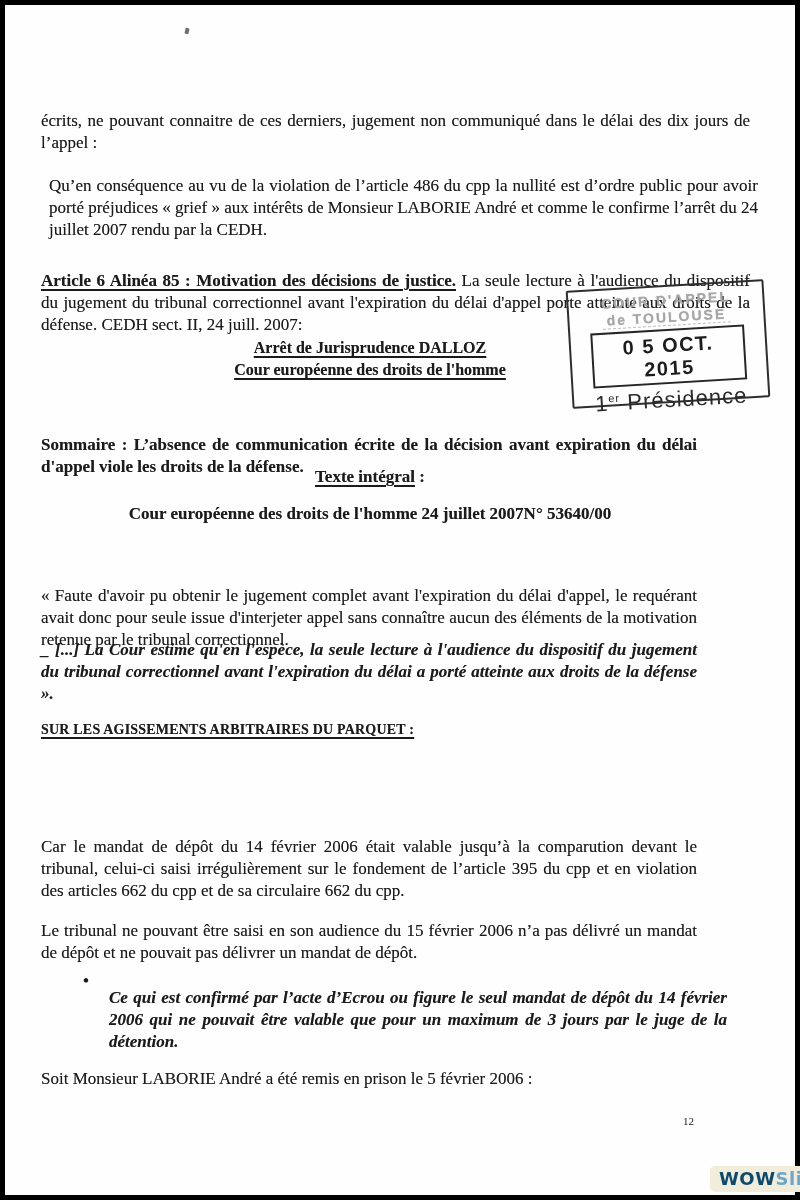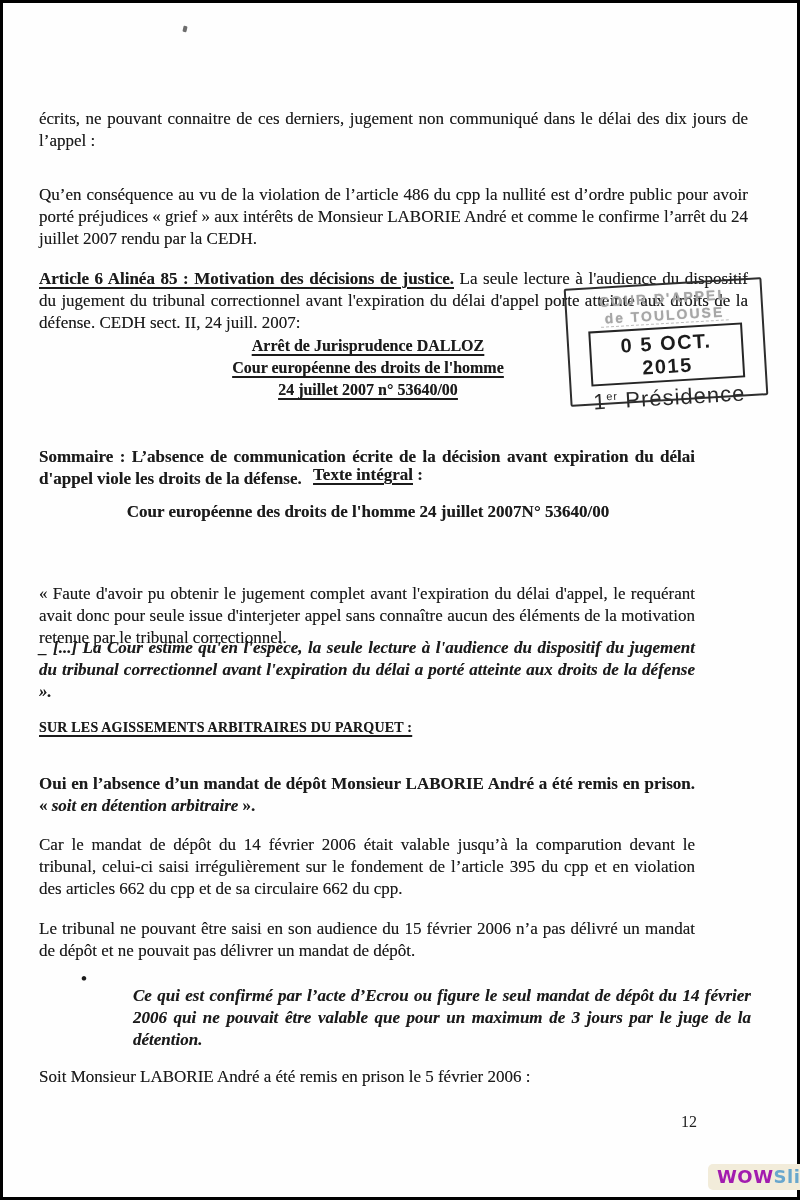--- a/index.html
+++ b/index.html
@@ -6,21 +6,21 @@
   body{
     width:800px;height:1200px;
     background:#ffffff;
     font-family:"Liberation Serif","DejaVu Serif",serif;
     color:#1b1b1b;
     position:relative;
     overflow:hidden;
   }
   .page{
     position:absolute;inset:0;
-    border:3px solid #000000;
+    border:5px solid #000000;
     background:#fefefe;
   }
   
   .blk{
     position:absolute;
     font-size:17px;line-height:22px;
     text-align:justify;
     color:#1b1b1b;
     text-shadow:0 0 .4px rgba(0,0,0,.45);
   }
@@ -29,21 +29,21 @@
   .centered{left:36px;width:658px;text-align:center;}
   .bold{font-weight:700;}
   .bolditalic{font-weight:700;font-style:italic;}
   .und{text-decoration:underline;text-decoration-thickness:1.6px;text-underline-offset:3px;}
   .lead-underline{font-weight:700;text-decoration:underline;text-decoration-thickness:1.8px;text-underline-offset:3px;}
   .headings{font-size:16px;line-height:22px;}
   .section-h{font-size:14px;letter-spacing:.2px;}
 
   
   .bullet-marker{position:absolute;left:78px;top:966px;font-size:17px;font-weight:700;}
-  .bullet-text{left:104px;width:618px;margin-left:26px;}
+  .bullet-text{left:104px;width:618px;}
 
   
   .stamp{
     position:absolute;left:564px;top:280px;width:194px;height:114px;
     border:2.5px solid #2e2e2e;border-radius:2px;
     transform:rotate(-3.4deg);
     background:rgba(255,255,255,.0);
     font-family:"Liberation Sans","DejaVu Sans",sans-serif;
     text-align:center;
   }
@@ -62,69 +62,67 @@
     font-size:20px;font-weight:700;letter-spacing:1.5px;color:#1c1c1c;
     font-family:"Liberation Sans","DejaVu Sans",sans-serif;
   }
   .stamp-presidence{
     margin-top:3px;font-size:22px;color:#2a2a2a;letter-spacing:1px;
     font-family:"Liberation Sans","DejaVu Sans",sans-serif;
   }
   .stamp-presidence sup{font-size:11px;}
 
   
-  .pagenum{position:absolute;left:678px;top:1110px;font-size:16px;color:#222;}
+  .pagenum{position:absolute;left:678px;top:1110px;font-size:11px;color:#222;}
 
   
   .watermark{
     position:absolute;left:705px;top:1161px;
     background:#f2ecda;border-radius:5px;
     padding:2px 9px 3px 9px;
     font-family:"DejaVu Sans","Liberation Sans",sans-serif;
     font-weight:700;font-size:18px;letter-spacing:.5px;
     cursor:pointer;
   }
-  .wm-wow{color:#a21caf;}
+  .wm-wow{color:#0c4a6e;}
   .wm-slider{color:#69a7cd;}
 
   
   .speck{position:absolute;left:180px;top:23px;width:4px;height:6px;background:#4a4a4a;border-radius:1px;transform:rotate(12deg);opacity:.8;}
 </style>
 </head>
 <body>
 
 <div class="page">
 
   <div class="speck"></div>
 
   <p class="blk colA" style="top:88px;">écrits, ne pouvant connaitre de ces derniers, jugement non communiqué dans le délai des dix jours de l’appel :</p>
 
-  <p class="blk colA" style="top:164px;">Qu’en conséquence au vu de la violation de l’article 486 du cpp la nullité est d’ordre public pour avoir porté préjudices «  grief » aux intérêts de Monsieur LABORIE André et comme le confirme l’arrêt du 24 juillet 2007 rendu par la CEDH.</p>
+  <p class="blk colA" style="top:153px;margin-left:8px;">Qu’en conséquence au vu de la violation de l’article 486 du cpp la nullité est d’ordre public pour avoir porté préjudices «  grief » aux intérêts de Monsieur LABORIE André et comme le confirme l’arrêt du 24 juillet 2007 rendu par la CEDH.</p>
 
   <p class="blk colA" style="top:248px;"><span class="lead-underline">Article 6 Alinéa 85 : Motivation des décisions de justice.</span><span> La seule lecture à l'audience du dispositif du jugement du tribunal correctionnel avant l'expiration du délai d'appel porte atteinte aux droits de la défense. CEDH sect. II, 24 juill. 2007:</span></p>
 
   <div class="blk centered headings bold" style="top:332px;">
     <div class="und">Arrêt de Jurisprudence DALLOZ</div>
     <div class="und">Cour européenne des droits de l'homme</div>
-    <div class="und">24 juillet 2007 n° 53640/00</div>
   </div>
 
-  <p class="blk colB bold" style="top:426px;">Sommaire : L’absence de communication écrite de la décision avant expiration du délai d'appel viole les droits de la défense.</p>
+  <p class="blk colB bold" style="top:412px;">Sommaire : L’absence de communication écrite de la décision avant expiration du délai d'appel viole les droits de la défense.</p>
 
   <div class="blk centered bold" style="top:461px;"><span class="und">Texte intégral</span><span> :</span></div>
 
   <div class="blk centered bold" style="top:498px;">Cour européenne des droits de l'homme 24 juillet 2007N° 53640/00</div>
 
   <p class="blk colB" style="top:563px;">« Faute d'avoir pu obtenir le jugement complet avant l'expiration du délai d'appel, le requérant avait donc pour seule issue d'interjeter appel sans connaître aucun des éléments de la motivation retenue par le tribunal correctionnel.</p>
 
   <p class="blk colB bolditalic" style="top:617px;">_ [...] La Cour estime qu'en l'espèce, la seule lecture à l'audience du dispositif du jugement du tribunal correctionnel avant l'expiration du délai a porté atteinte aux droits de la défense ».</p>
 
   <div class="blk colA bold section-h" style="top:714px;"><span class="und">SUR LES AGISSEMENTS ARBITRAIRES DU PARQUET :</span></div>
 
-  <p class="blk colB bold" style="top:753px;"><span>Oui en l’absence d’un mandat de dépôt Monsieur LABORIE André a été remis en prison. « </span><span style="font-style:italic;">soit en détention arbitraire</span><span> ».</span></p>
 
   <p class="blk colB" style="top:814px;">Car le mandat de dépôt du 14 février 2006 était valable jusqu’à la comparution devant le tribunal, celui-ci saisi irrégulièrement sur le fondement de l’article 395 du cpp et en violation des articles 662 du cpp et de sa circulaire 662 du cpp.</p>
 
   <p class="blk colB" style="top:898px;">Le tribunal ne pouvant être saisi en son audience du 15 février 2006 n’a pas délivré un mandat de dépôt et ne pouvait pas délivrer un mandat de dépôt.</p>
 
   <span class="bullet-marker">•</span>
   <p class="blk bullet-text bolditalic" style="top:965px;">Ce qui est confirmé par l’acte d’Ecrou ou figure le seul mandat de dépôt du 14 février 2006 qui ne pouvait être valable que pour un maximum de 3 jours par le juge de la détention.</p>
 
   <p class="blk colB" style="top:1046px;">Soit Monsieur LABORIE André a été remis en prison le 5 février 2006 :</p>
 

